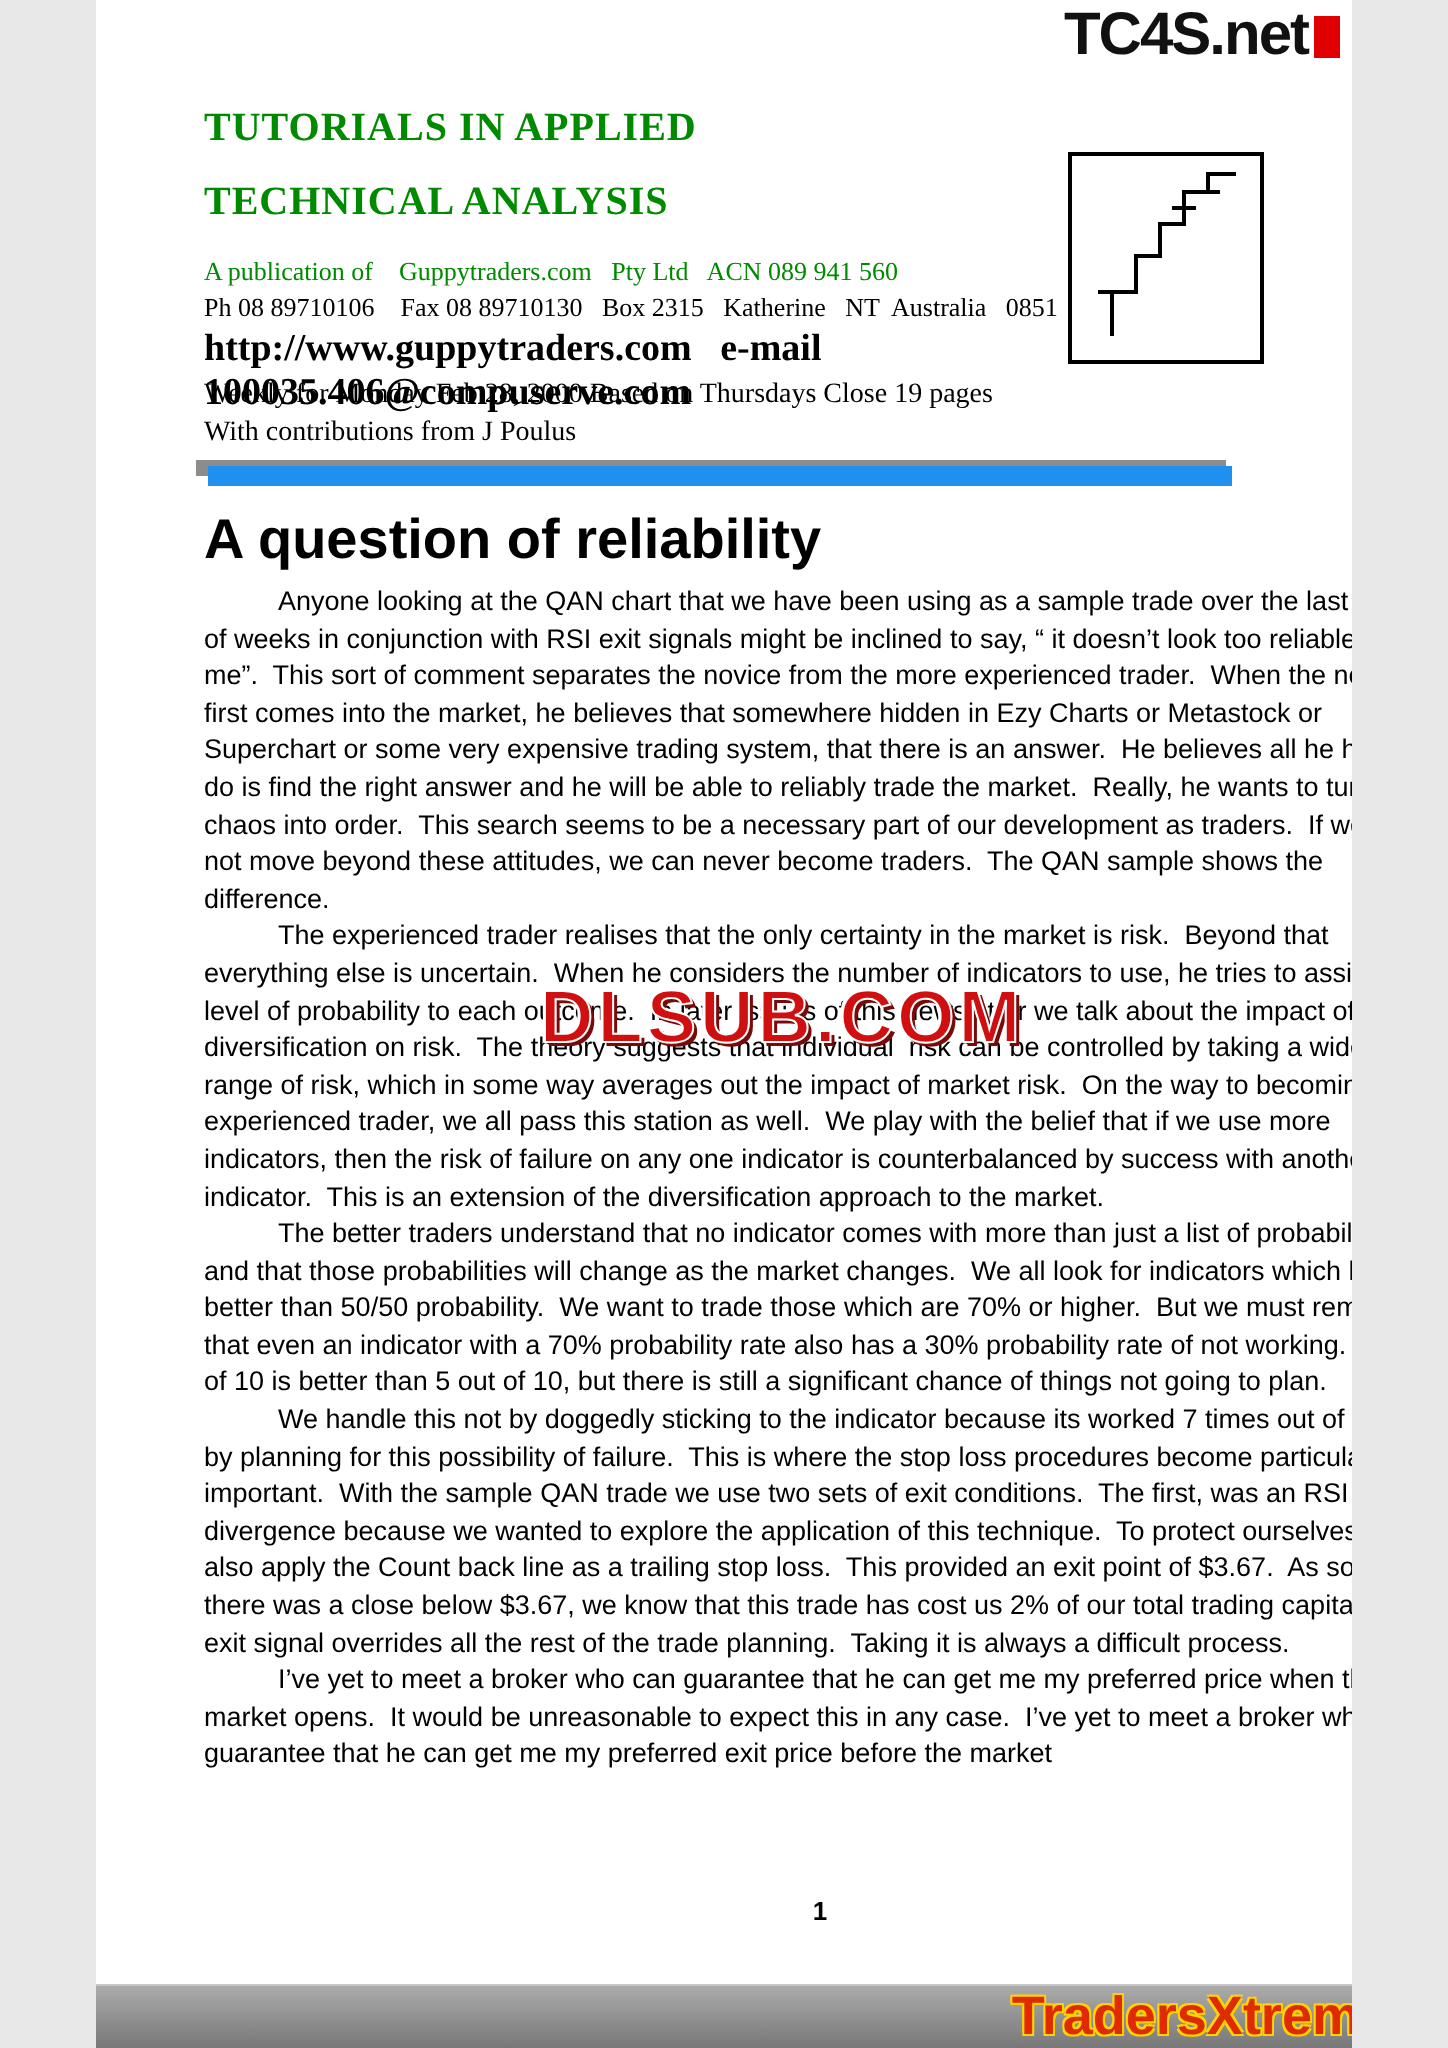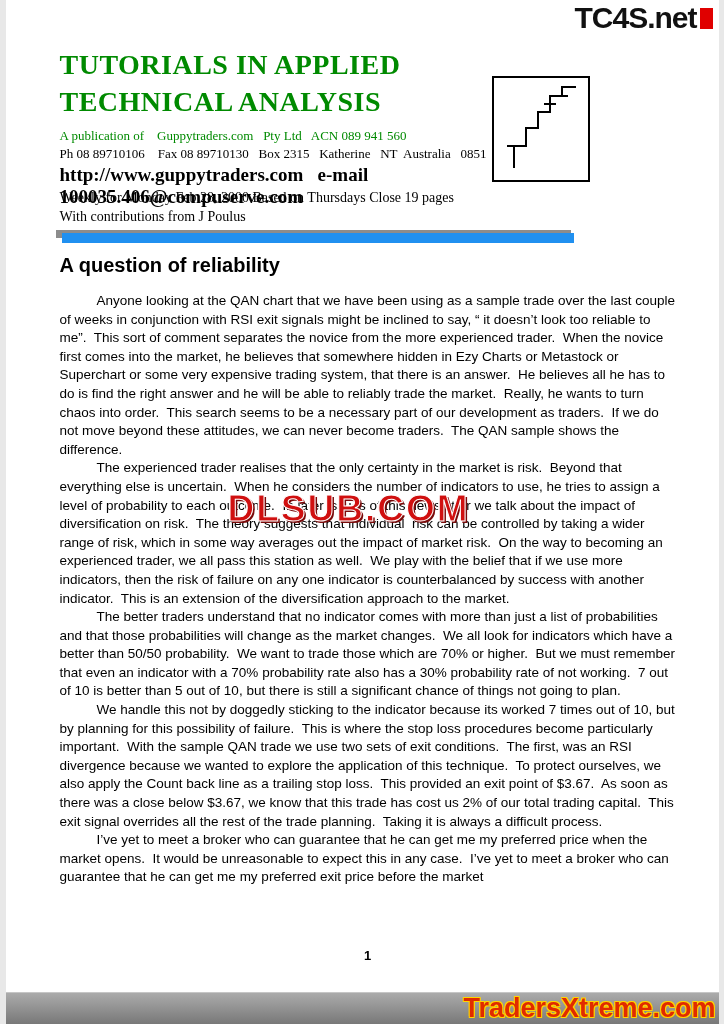--- a/index.html
+++ b/index.html
@@ -1,46 +1,46 @@
 <!DOCTYPE html>
 <html style="--title_green: #008A00; --divider_blue: #2090F0; --watermark_red: #D01010; --bottom_bar_gray: #8C8C8C; --bottom_text_red: #E02A00; --bottom_text_outline: #FFD400;"><head>
 <meta charset="utf-8">
 <style>
   html,body { margin:0; padding:0; background:#e8e8e8; }
   .page {
-    position:relative; width:713px; height:1024px; margin:0 auto;
+    position:relative; width:628px; height:1024px; margin:0 auto;
     background:#ffffff; overflow:hidden;
     font-family:"Liberation Serif", serif; color:#000;
   }
 
   
   .tc4s { position:absolute; top:1px; right:6px; display:flex; align-items:center; gap:3px; }
   .tc4s-text { font-family:"Liberation Sans", sans-serif; font-weight:bold; font-size:30px; letter-spacing:-1px; color:#111; }
   .tc4s-sq { width:13px; height:21px; background:#e00000; display:inline-block; }
 
   
   .masthead { position:absolute; left:54px; top:46px; width:480px; }
-  .title { font-size:28px; font-weight:bold; color:var(--title_green,#008A00); line-height:37px; letter-spacing:0.5px; }
+  .title { font-size:20px; font-weight:bold; color:var(--title_green,#008A00); line-height:37px; letter-spacing:0.5px; }
   .publine { font-size:13px; margin-top:2px; white-space:pre-wrap; color:#000; }
   .publine.green { color:var(--title_green,#008A00); margin-top:8px; }
   .publine.bold { font-weight:bold; font-size:19px; }
 
   .logo-box { position:absolute; left:486px; top:76px; width:98px; height:106px; border:2px solid #000; background:#fff; box-sizing:border-box; }
 
   .issue-line   { position:absolute; left:54px; top:190px; font-size:14px; white-space:pre-wrap; }
   .contrib-line { position:absolute; left:54px; top:209px; font-size:14px; white-space:pre-wrap; }
 
   
   .divider { position:absolute; left:50px; top:230px; width:520px; height:16px; }
   .divider-gray { position:absolute; left:0; top:0; width:515px; height:8px; background:var(--bottom_bar_gray,#8c8c8c); }
   .divider-blue { position:absolute; left:6px; top:3px; width:512px; height:10px; background:var(--divider_blue,#2090F0); }
 
   .article-heading {
     position:absolute; left:54px; top:254px; margin:0;
-    font-family:"Liberation Sans", sans-serif; font-size:20px; font-weight:bold; color:#000;
+    font-family:"Liberation Sans", sans-serif; font-size:28px; font-weight:bold; color:#000;
   }
 
   .body-text {
     position:absolute; left:54px; top:292px; width:617px;
     font-family:"Liberation Sans", sans-serif; font-size:13.5px; line-height:18.6px;
   }
   .body-text p { margin:0; text-indent:37px; white-space:pre-wrap; }
 
   
   .dlsub {

